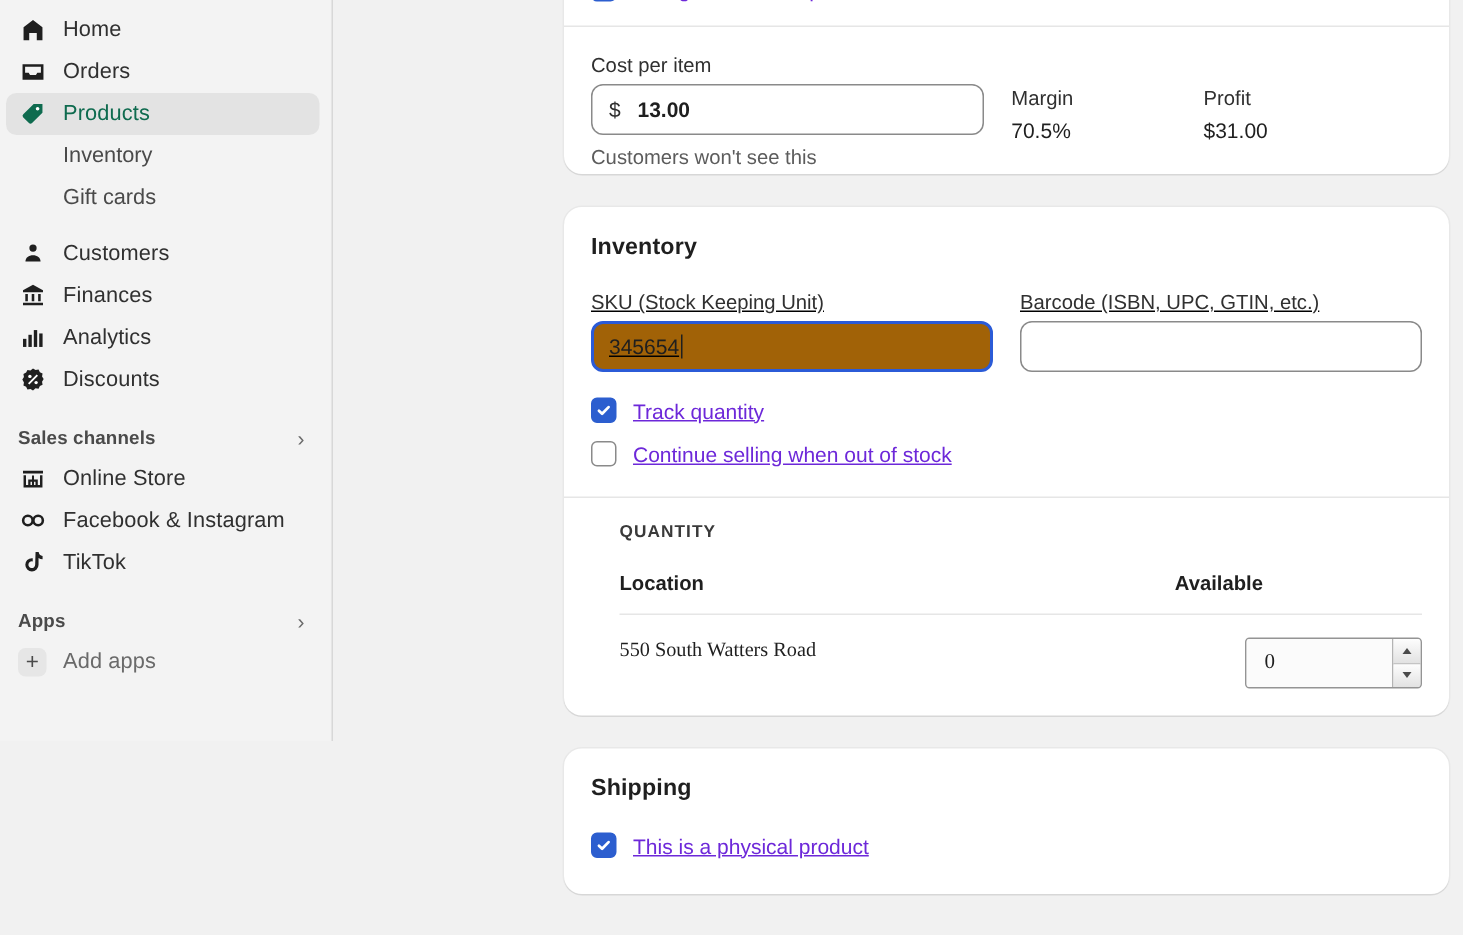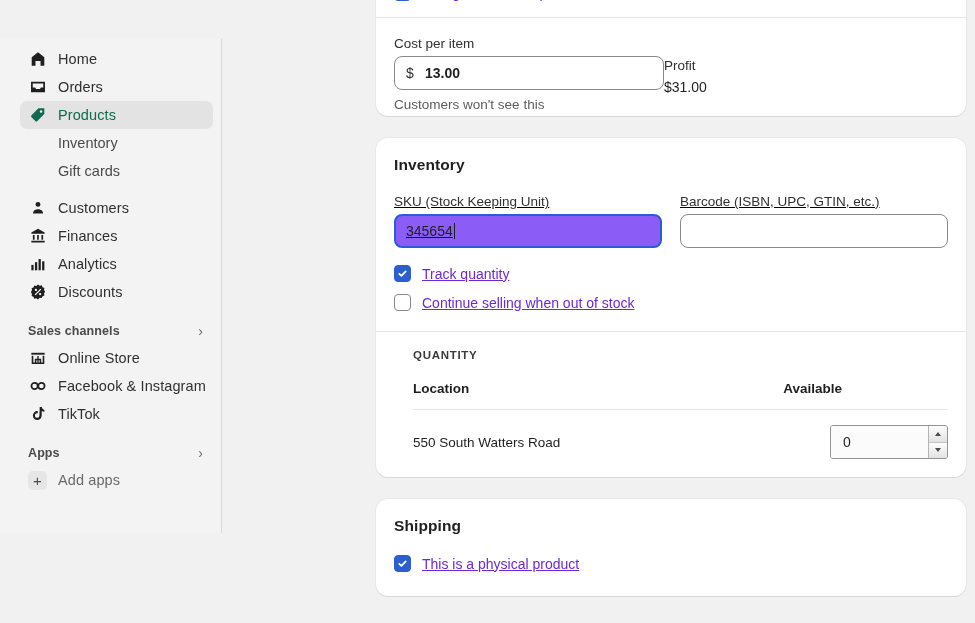--- a/index.html
+++ b/index.html
@@ -9,24 +9,23 @@
     font-family: "Liberation Sans", sans-serif;
     background: #f1f1f1;
   }
   .app { display: flex; width: 975px; height: 623px; }
 
   
   .sidebar {
     width: 222px; height: 494px;
     background: #f3f3f3;
     border-right: 1px solid #d8d8d8;
-    padding: 6px 8px 0 20px;
+    padding: 6px 8px 0 4px;
     flex: 0 0 222px;
     overflow: hidden;
-    margin-top: 39px;
   }
   .nav-item {
     display: flex; align-items: center;
     gap: 11px;
     height: 28px;
     padding: 0 8px;
     border-radius: 7px;
     margin-bottom: 0px;
     cursor: pointer;
   }
@@ -126,21 +125,21 @@
     display: inline-block;
     width: 1px; height: 16px;
     background: #1f1f1f;
     vertical-align: -3px;
     margin-left: 1px;
   }
   .fake-input {
     width: 100%; height: 34px;
     border: 2px solid #2b5bd7;
     border-radius: 8px;
-    background: #8b5cf6;
+    background: #a16207;
     font-size: 14px; color: #1f1f1f;
     padding: 0 10px;
     display: flex; align-items: center;
   }
 
   .two-col { display: flex; gap: 18px; }
   .two-col > div { flex: 1; text-decoration: underline; }
   .stat-label { font-size: 13.5px; color: #303030; margin-bottom: 6px; }
   .stat-value { font-size: 14px; color: #1f1f1f; }
 
@@ -157,21 +156,21 @@
   .cb svg { display: none; }
   .cb-label { font-size: 14px; color: #6d28d9; text-decoration: underline; }
 
   .section-label {
     font-size: 11.5px; font-weight: bold; color: #3a3a3a;
     letter-spacing: .7px; text-transform: uppercase;
   }
   .tbl-head { display: flex; justify-content: space-between; align-items: flex-start; }
   .tbl-head span { font-size: 13.5px; font-weight: bold; color: #1f1f1f; }
   .tbl-row {
-    display: flex; justify-content: space-between; align-items: center;
+    display: flex; justify-content: space-between; align-items: flex-start; font-family: Liberation Serif, serif;
   }
   .tbl-row .loc { font-size: 13.5px; color: #1f1f1f; }
 
   .num-stepper {
     display: flex; align-items: stretch;
     width: 118px; height: 34px;
     border: 1px solid #949494;
     border-radius: 3px;
     background: #fbfbfb;
     overflow: hidden;
@@ -355,20 +354,24 @@
 
         <div class="card-pad" style="padding-top:18px;padding-bottom:4px;">
           <div style="display:flex;align-items:flex-start;">
             <div style="width:270px;">
               <span class="field-label">Cost per item</span>
               <div class="money-wrap">
                 <span class="cur">$</span>
                 <input class="txt-input" type="text" value="13.00" style="">
               </div>
               <div class="help-text">Customers won't see this</div>
+            </div>
+            <div style="width:150px;padding-left:18px;padding-top:22px;">
+              <div class="stat-label">Margin</div>
+              <div class="stat-value">70.5%</div>
             </div>
             <div style="width:150px;padding-top:22px;">
               <div class="stat-label">Profit</div>
               <div class="stat-value">$31.00</div>
             </div>
           </div>
         </div>
       </section>
 
       <section class="card">

